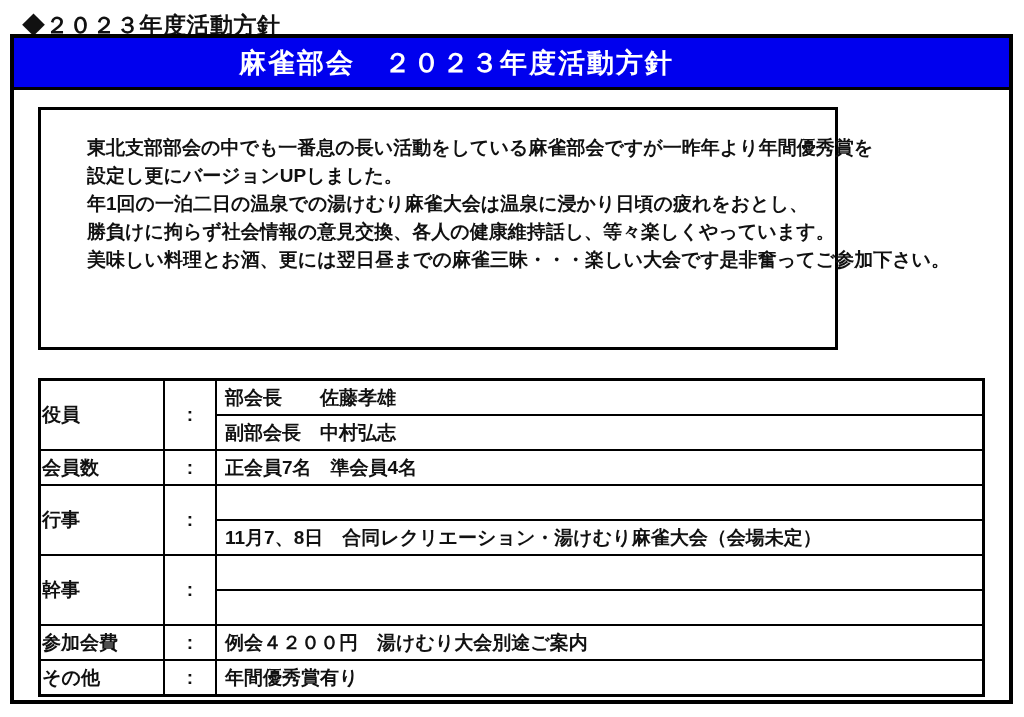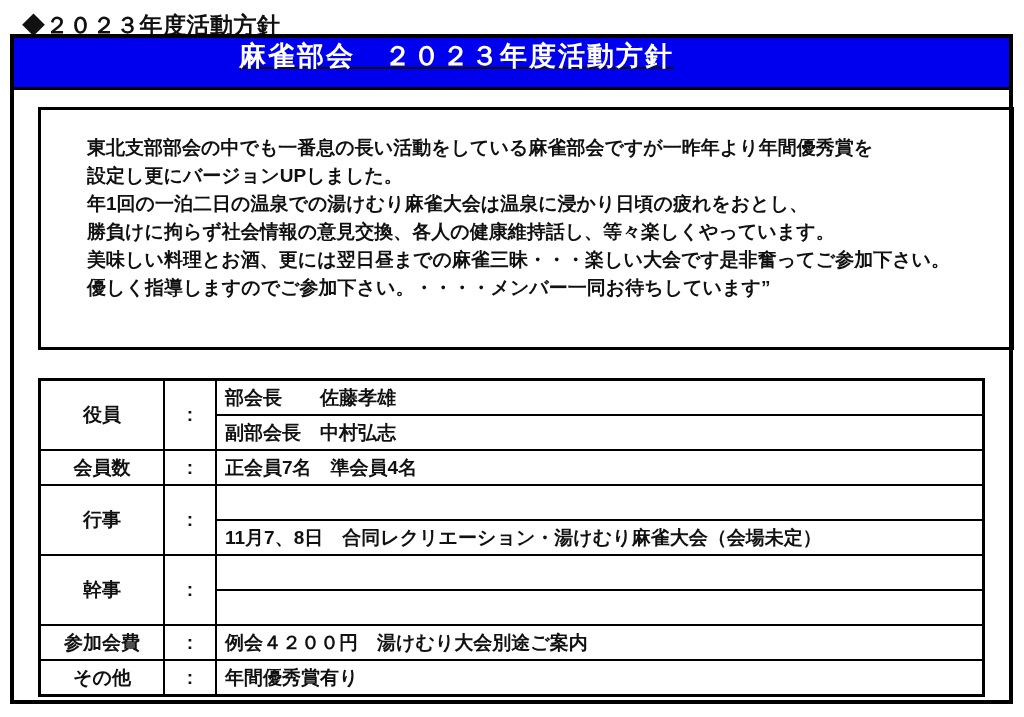--- a/index.html
+++ b/index.html
@@ -37,37 +37,36 @@
   .title-bar {
     position: absolute;
     left: 0;
     top: 0;
     width: 100%;
     height: 49px;
     background: #0000EE;
     border-bottom: 3px solid #000000;
     box-sizing: content-box;
     display: flex;
-    align-items: flex-start;
+    align-items: center;
     justify-content: center;
-    text-decoration: underline;
   }
   .title-bar span {
     color: #ffffff;
     font-size: 27px;
     font-weight: bold;
     letter-spacing: 2px;
     white-space: nowrap;
     transform: translateX(-55px);
   }
   .desc-box {
     position: absolute;
     left: 24px;
     top: 69px;
-    width: 976px;
+    width: 800px;
     height: 243px;
     border: 3px solid #000000;
     box-sizing: border-box;
     padding: 24px 14px 0 46px;
   }
   .desc-line {
     font-size: 19px;
     font-weight: 600;
     line-height: 28px;
     white-space: nowrap;
@@ -84,42 +83,41 @@
   }
   table.info-table td {
     border: 2px solid #000000;
     height: 31px;
     font-size: 19px;
     font-weight: 600;
     vertical-align: middle;
     overflow: hidden;
     white-space: nowrap;
   }
-  td.lbl   { width: 120px; text-align: center; }
+  td.lbl   { width: 120px; }
   td.colon { width: 48px;  text-align: center; font-weight: 600; }
   td.val   { padding-left: 8px; }
 </style>
 </head>
 <body>
 
 <div class="top-heading">◆２０２３年度活動方針</div>
 
 <div class="outer-box">
 
   <div class="title-bar" style="background: rgb(0, 0, 238);">
     <span style="color: rgb(255, 255, 255);">麻雀部会　２０２３年度活動方針</span>
   </div>
 
   <div class="desc-box">
     <div class="desc-line">東北支部部会の中でも一番息の長い活動をしている麻雀部会ですが一昨年より年間優秀賞を</div>
     <div class="desc-line">設定し更にバージョンUPしました。</div>
     <div class="desc-line">年1回の一泊二日の温泉での湯けむり麻雀大会は温泉に浸かり日頃の疲れをおとし、</div>
     <div class="desc-line">勝負けに拘らず社会情報の意見交換、各人の健康維持話し、等々楽しくやっています。</div>
     <div class="desc-line">美味しい料理とお酒、更には翌日昼までの麻雀三昧・・・楽しい大会です是非奮ってご参加下さい。</div>
-    <div class="desc-line">優しく指導しますのでご参加下さい。・・・・メンバー一同お待ちしています”</div>
   </div>
 
   <table class="info-table">
 
     <tbody>
         <tr>
       <td class="lbl" rowspan="2">役員</td>
       <td class="colon" rowspan="2">:</td>
       <td class="val">部会長　　佐藤孝雄</td>
     </tr>

